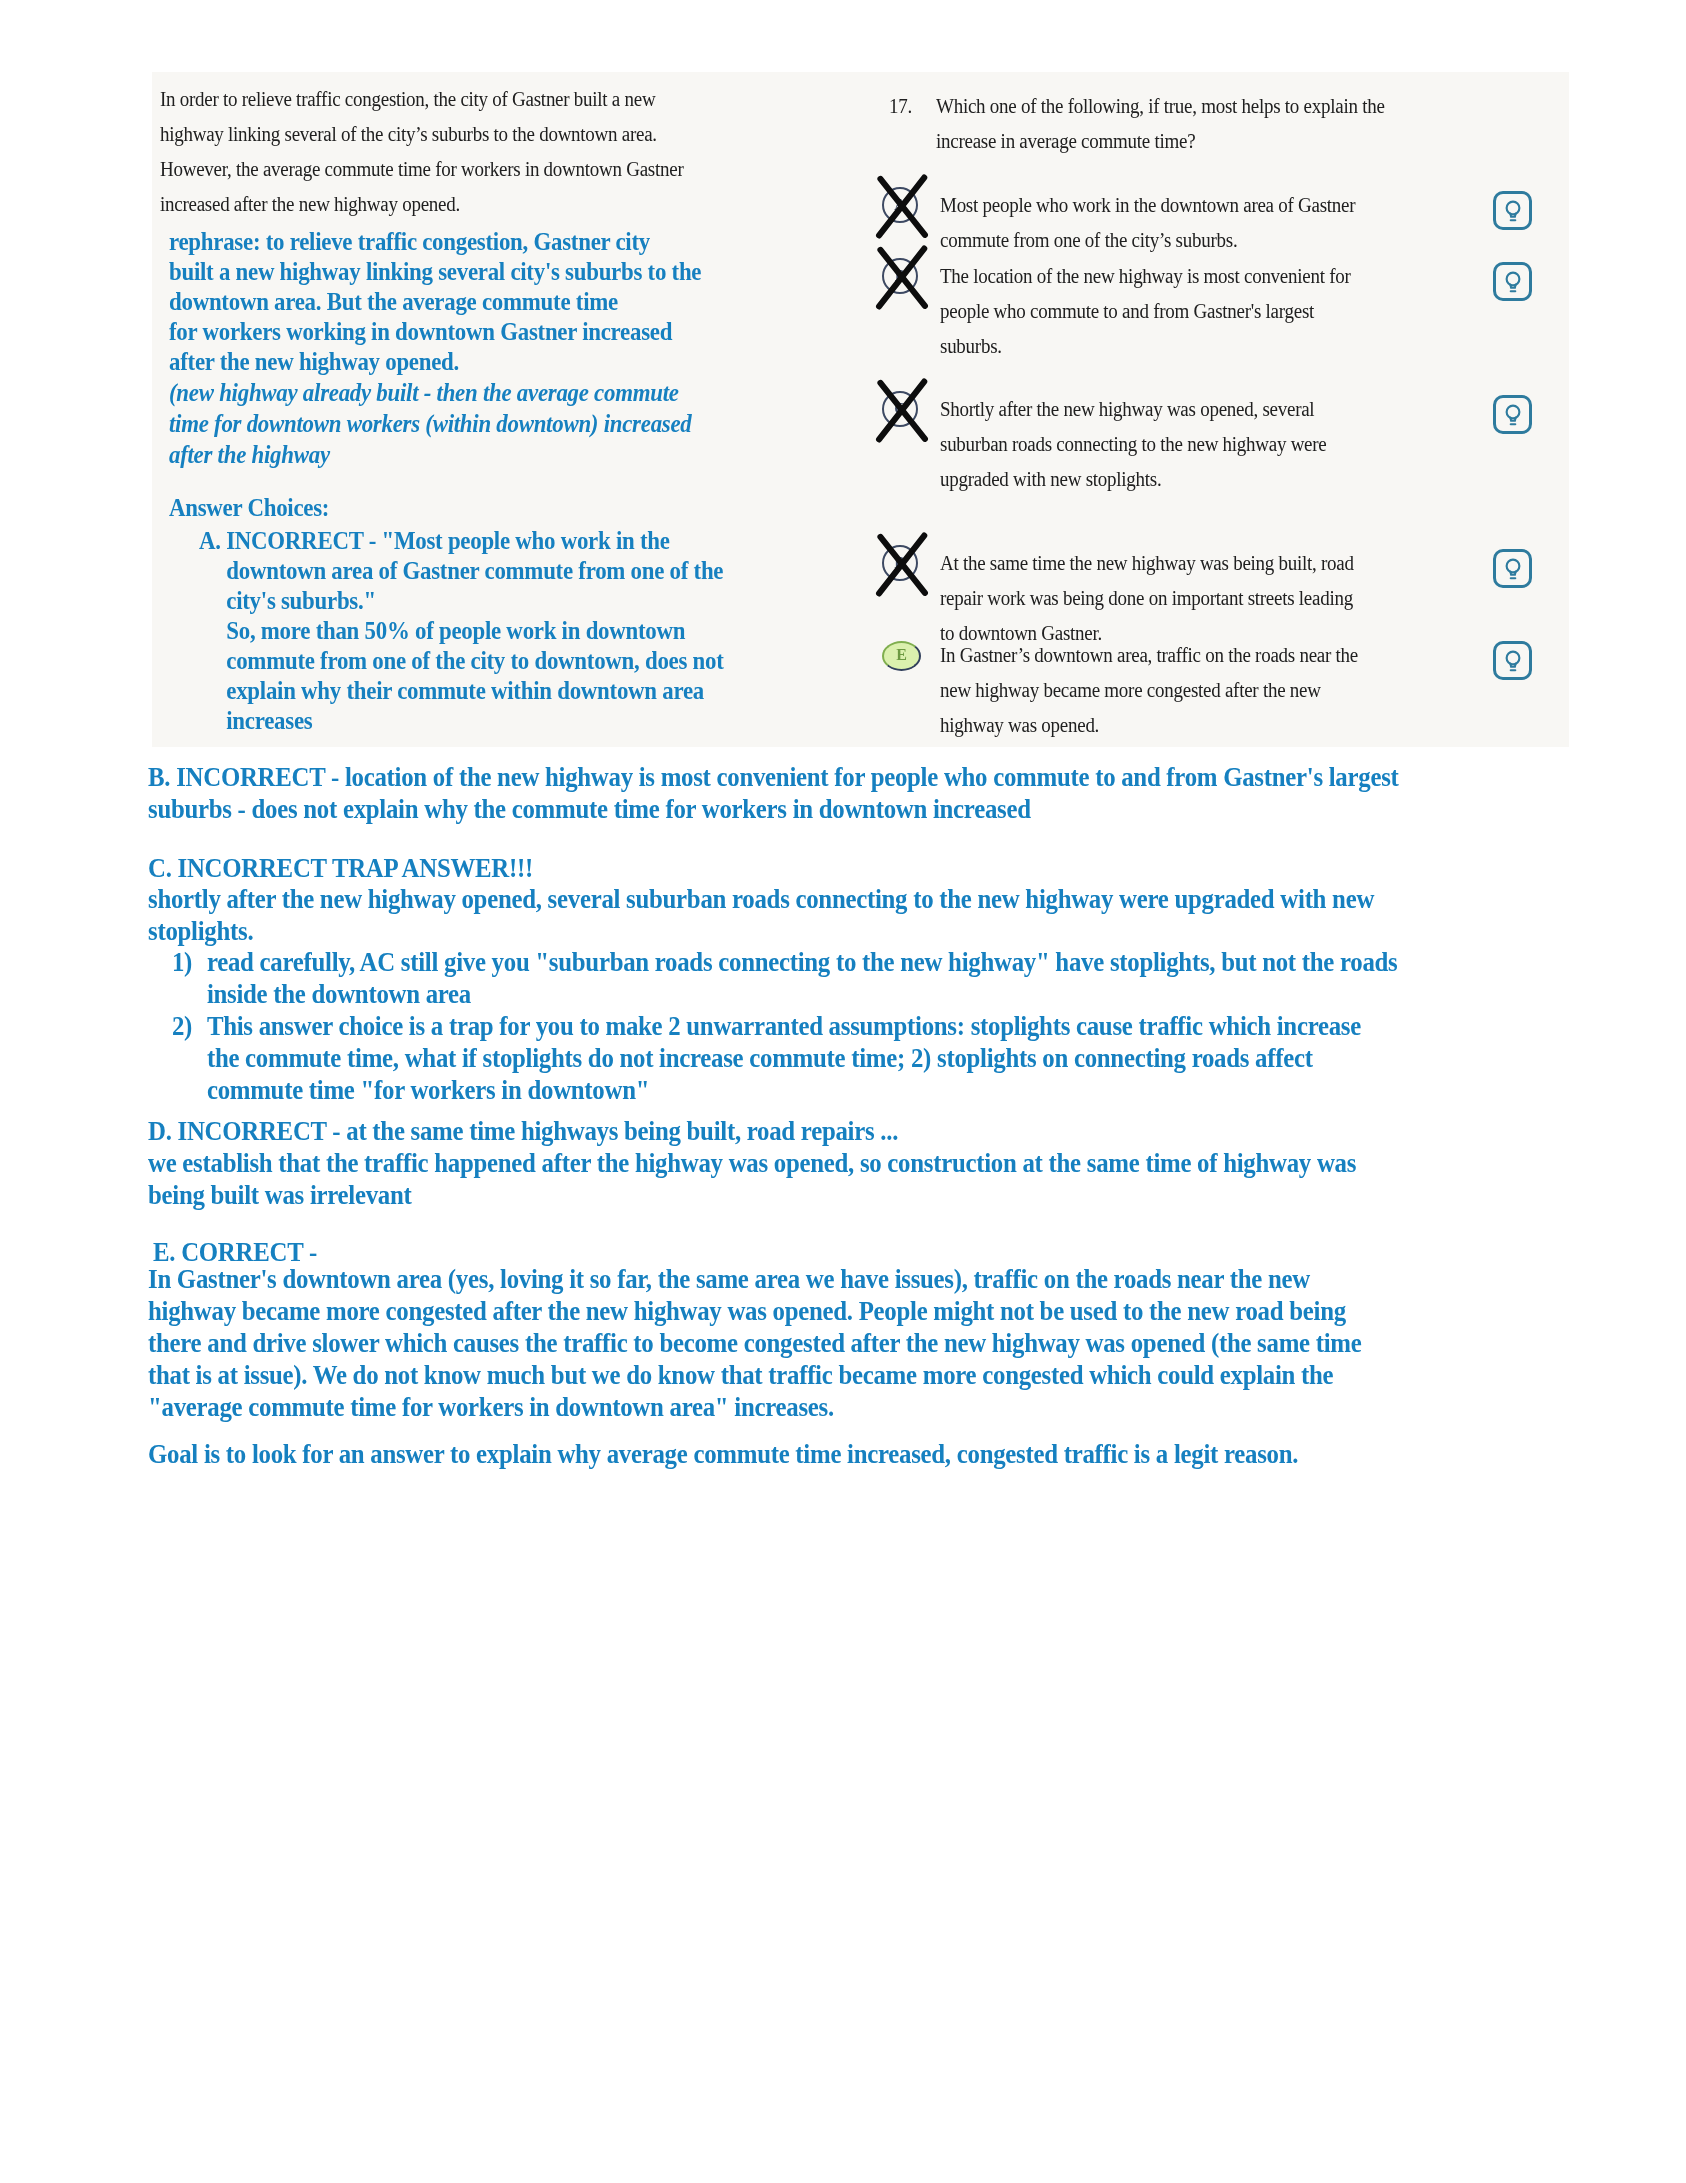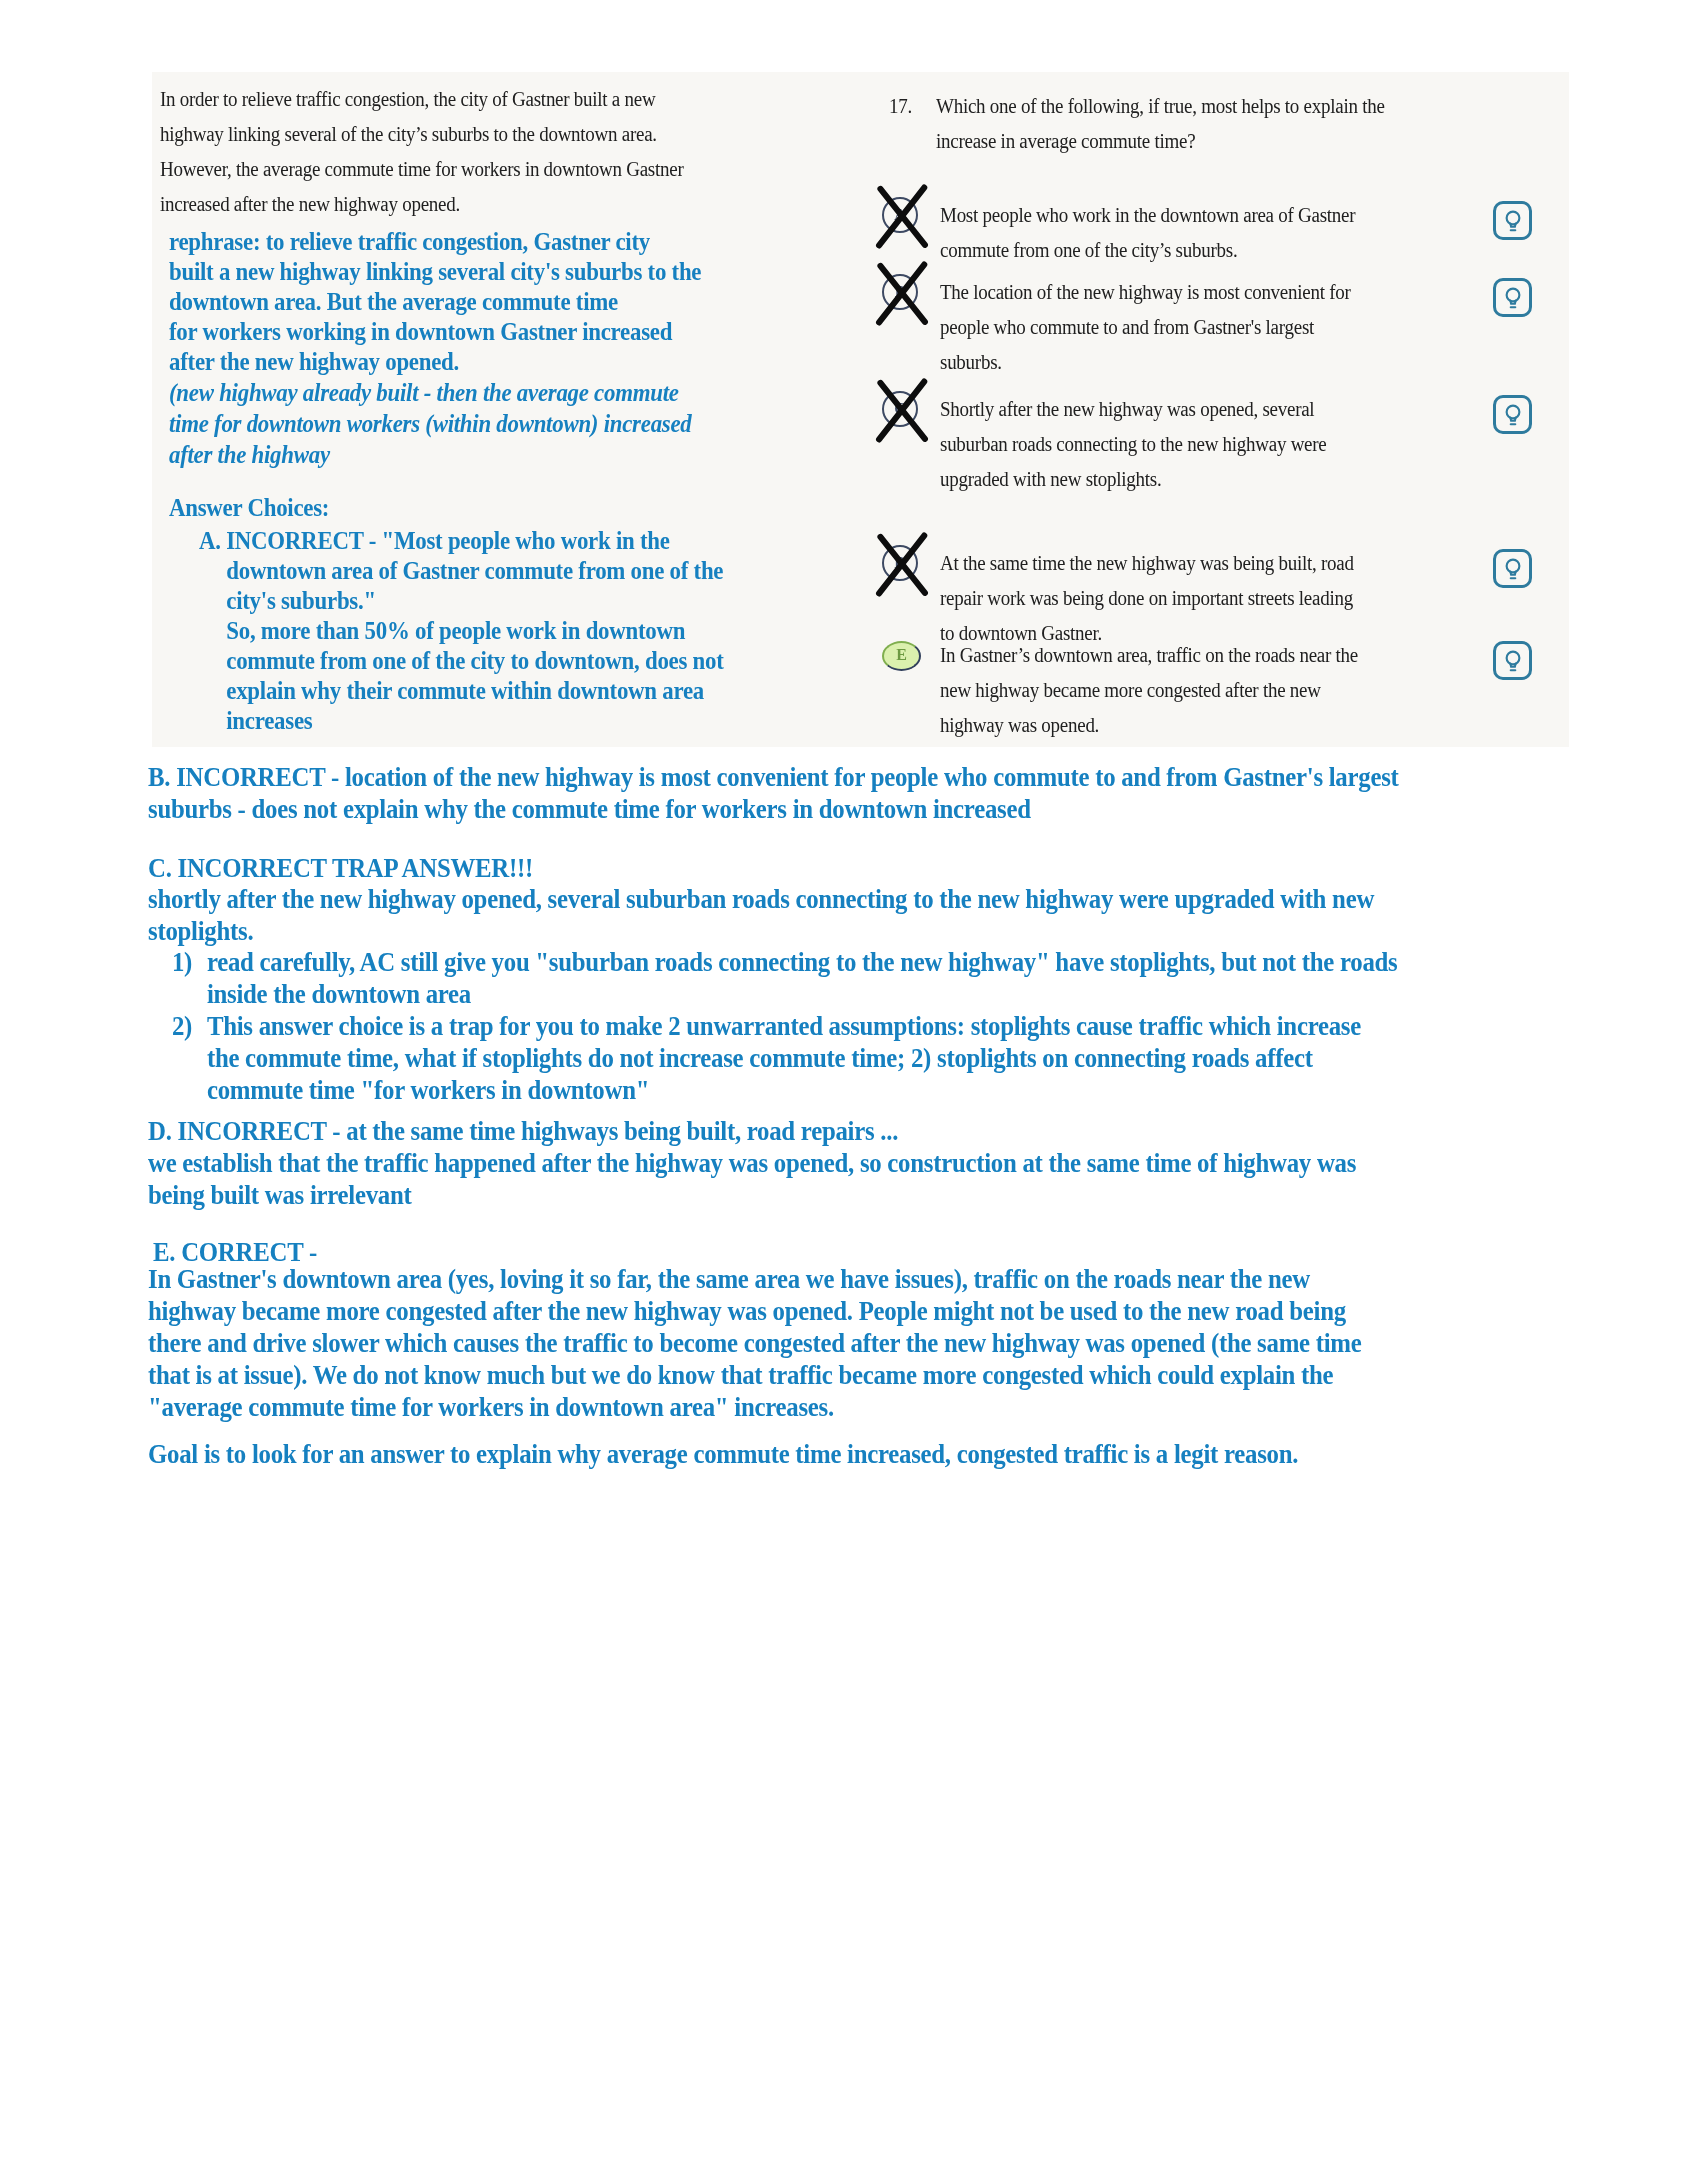--- a/index.html
+++ b/index.html
@@ -87,40 +87,40 @@
 city's suburbs."
 So, more than 50% of people work in downtown
 commute from one of the city to downtown, does not
 explain why their commute within downtown area
 increases</div>
 
   <div class="abs q-number black-text cx88">17.</div>
   <div class="abs q-text black-text cx88 lines">Which one of the following, if true, most helps to explain the
 increase in average commute time?</div>
 
-  <div class="option" style="top:198px">
+  <div class="option" style="top:188px">
     <span class="opt-icon">
       <span class="circle">A</span>
       <svg class="xmark" viewBox="0 0 92 96">
         <path d="M14 7 L80 90" stroke="#0d0d0d" stroke-width="9" stroke-linecap="round" fill="none"></path>
         <path d="M79 5 L12 91" stroke="#0d0d0d" stroke-width="9" stroke-linecap="round" fill="none"></path>
       </svg>
     </span>
     <div class="opt-text black-text cx88 lines">Most people who work in the downtown area of Gastner
 commute from one of the city’s suburbs.</div>
     <span class="bulb">
       <svg width="30" height="30" viewBox="0 0 24 24" fill="none" stroke="#2e7b9e" stroke-width="1.7" stroke-linecap="round">
         <circle cx="12" cy="9.6" r="5.1"></circle>
         <path d="M9.9 14 L10.5 16.6 L13.5 16.6 L14.1 14"></path>
         <path d="M10.2 19.4 L13.8 19.4"></path>
       </svg>
     </span>
   </div>
 
-  <div class="option" style="top:275px">
+  <div class="option" style="top:259px">
     <span class="opt-icon">
       <span class="circle">B</span>
       <svg class="xmark" viewBox="0 0 92 96">
         <path d="M14 7 L80 90" stroke="#0d0d0d" stroke-width="9" stroke-linecap="round" fill="none"></path>
         <path d="M79 5 L12 91" stroke="#0d0d0d" stroke-width="9" stroke-linecap="round" fill="none"></path>
       </svg>
     </span>
     <div class="opt-text black-text cx88 lines">The location of the new highway is most convenient for
 people who commute to and from Gastner's largest
 suburbs.</div>

